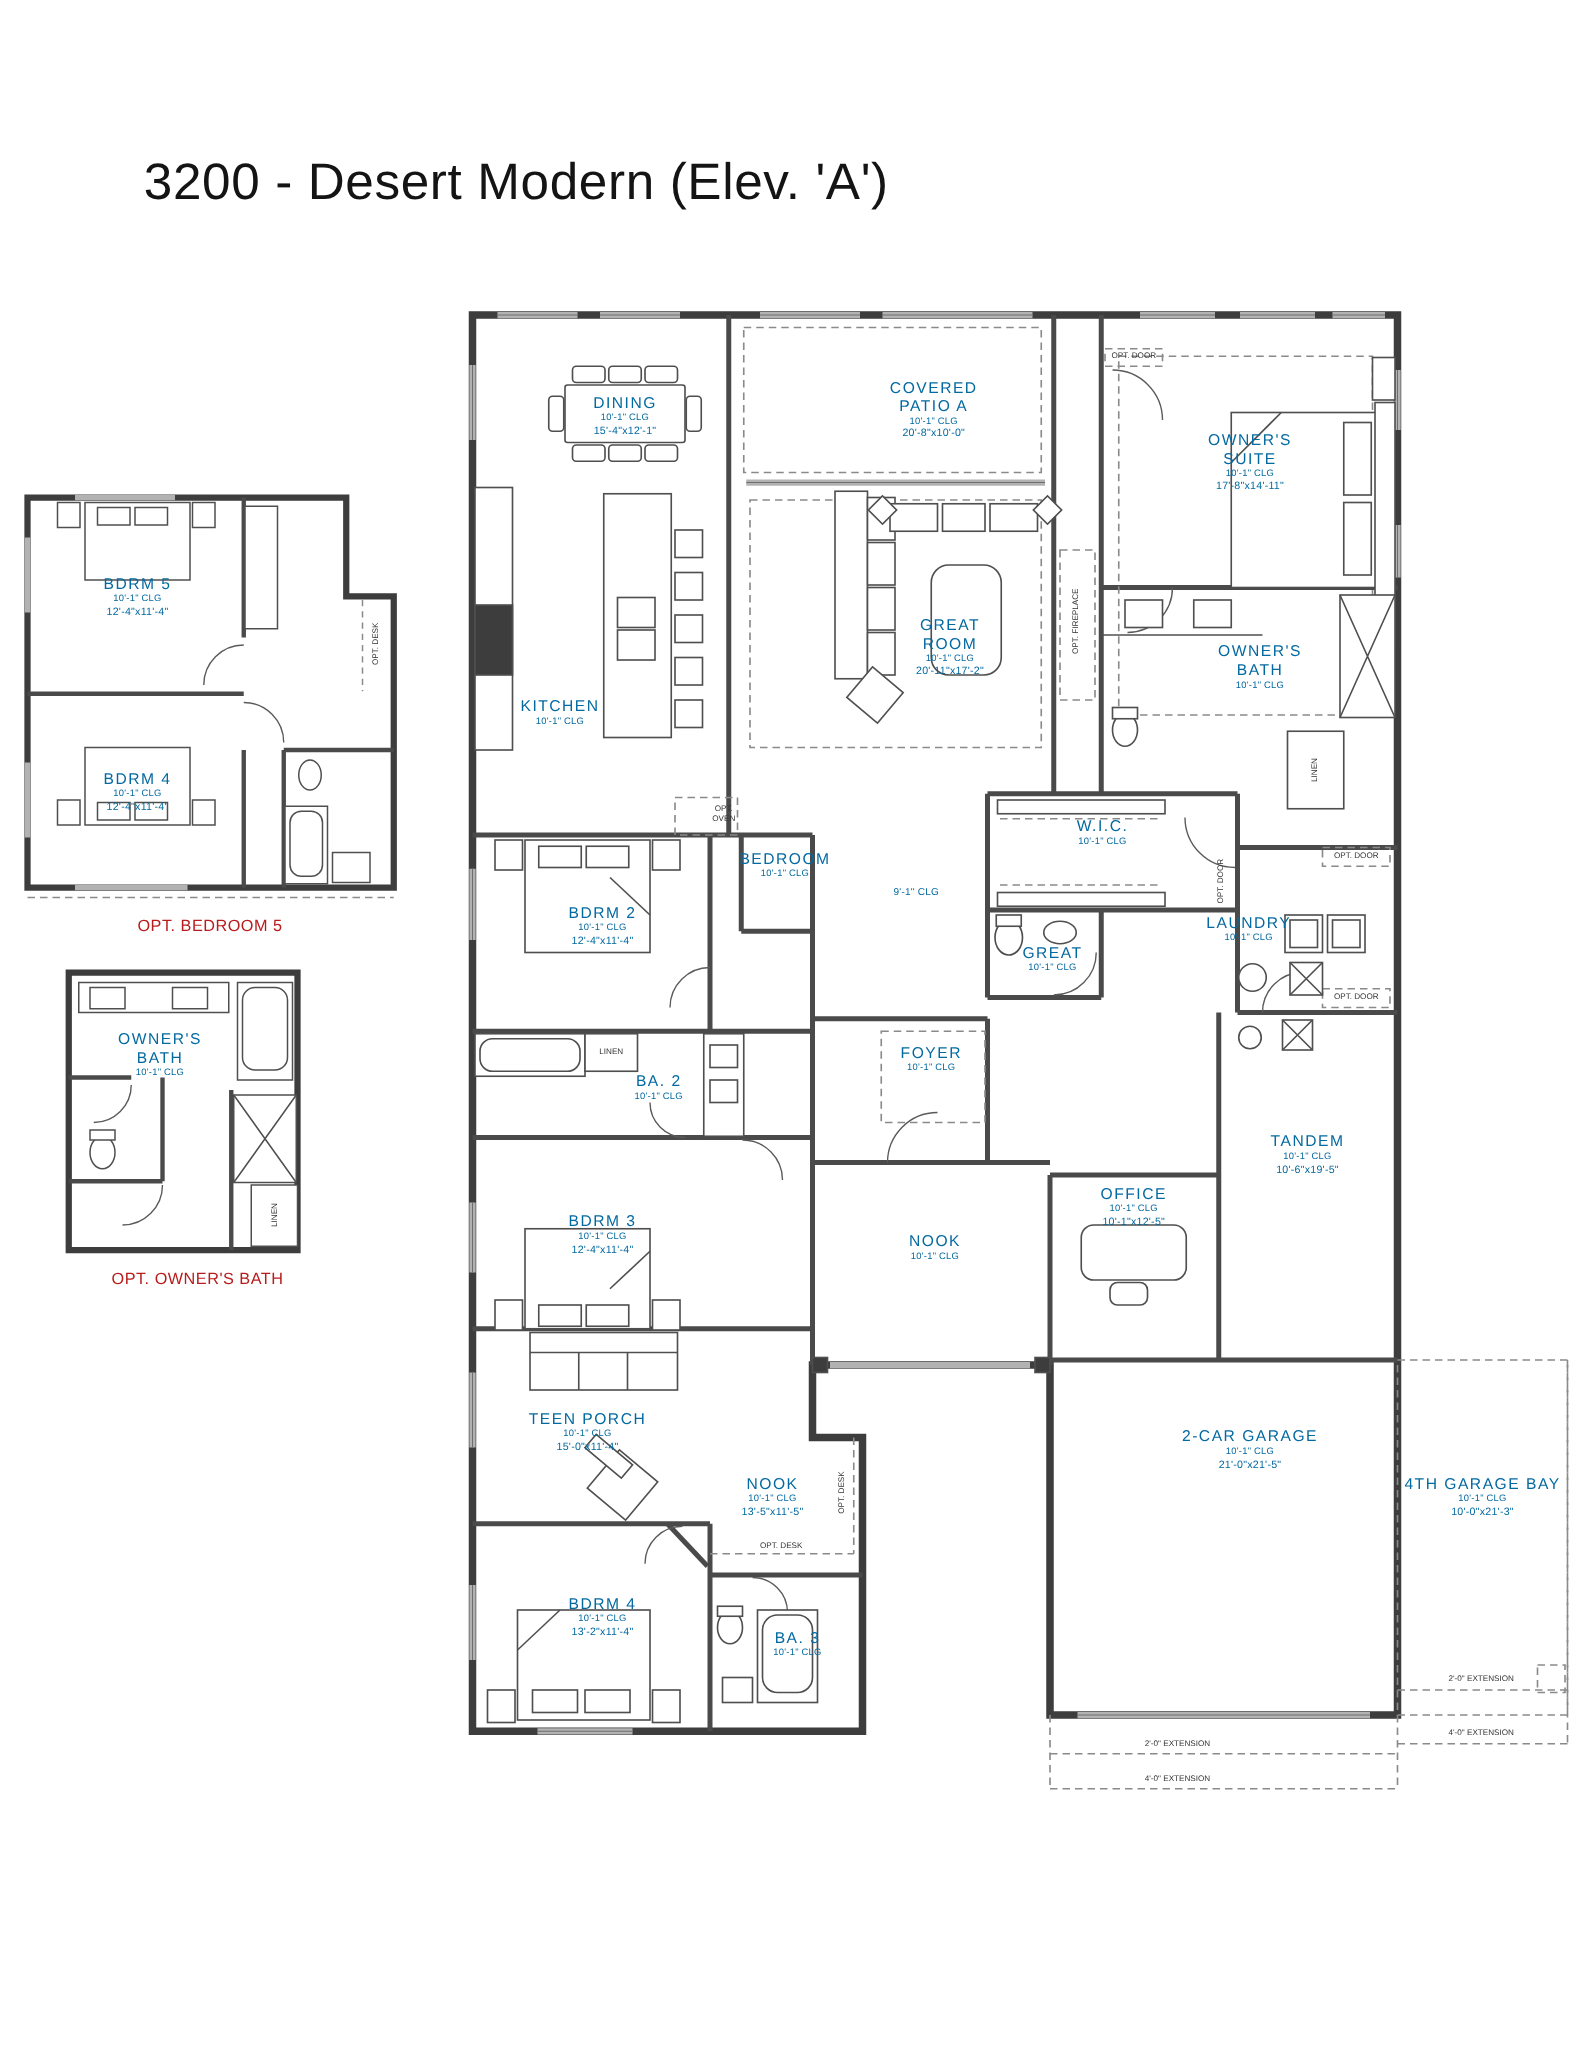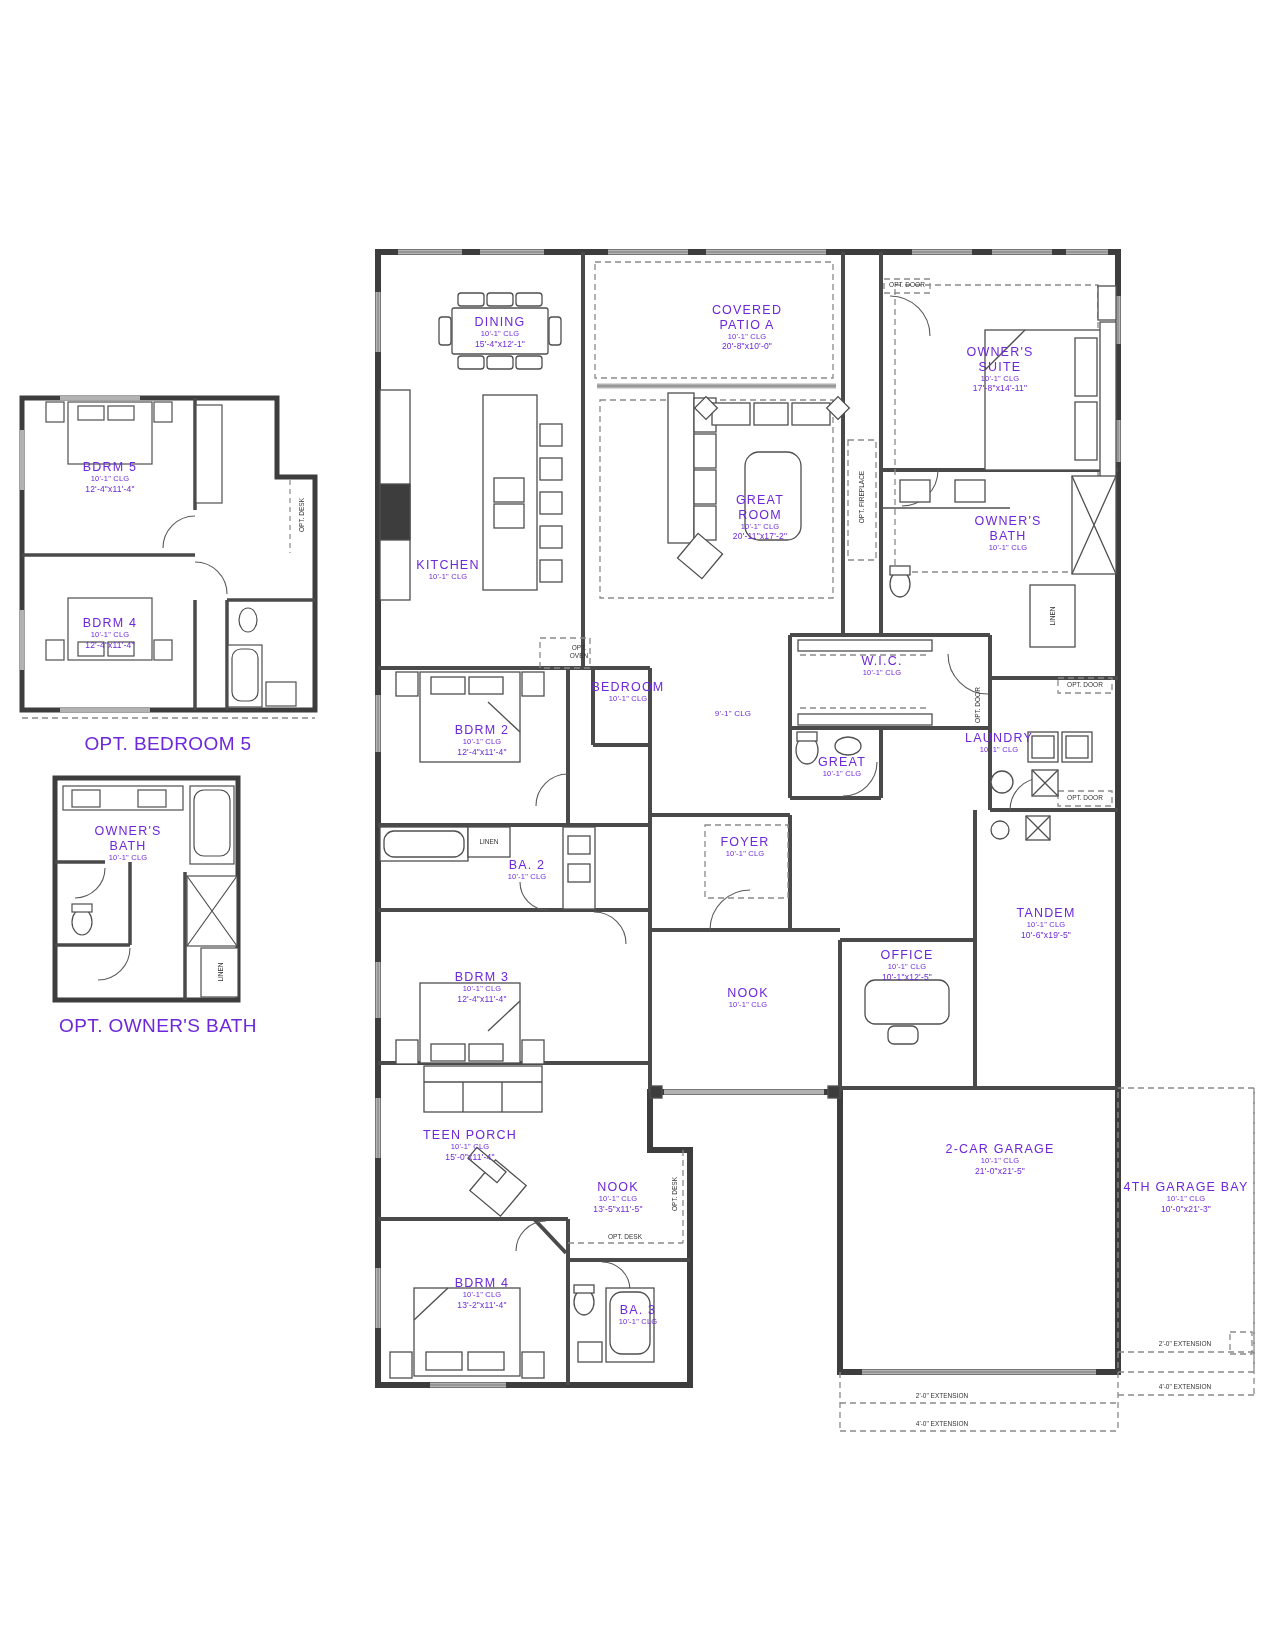--- a/index.html
+++ b/index.html
@@ -1,33 +1,33 @@
 <!DOCTYPE html>
 <html><head>
 <meta charset="utf-8">
 <style>
   html,body{margin:0;padding:0;background:#fff;}
   #canvas{position:relative;width:1275px;height:1650px;background:#fff;
           font-family:"Liberation Sans",sans-serif;overflow:hidden;}
   #plan-svg{position:absolute;left:0;top:0;}
   .title{position:absolute;left:115px;top:122px;font-size:41px;color:#141414;
          letter-spacing:.5px;white-space:nowrap;}
-  .rl{position:absolute;transform:translateX(-50%);text-align:center;color:#6d28d9;
+  .rl{position:absolute;transform:translateX(-50%);text-align:center;color:#0369a1;
       line-height:1.18;white-space:nowrap;}
   .rl span{display:block;}
   .nm{font-size:12.5px;letter-spacing:1.2px;}
   .clg{font-size:7.5px;letter-spacing:.2px;}
   .dm{font-size:8.5px;letter-spacing:.2px;}
   .tiny{position:absolute;transform:translateX(-50%);font-size:6.5px;color:#333;
         white-space:nowrap;text-align:center;line-height:1.2;}
   .tiny span{display:block;}
   .vl{position:absolute;font-size:6.5px;color:#333;writing-mode:vertical-rl;
       transform:translate(-50%,-50%) rotate(180deg);white-space:nowrap;}
-  .caption{position:absolute;transform:translateX(-50%);font-size:19px;
-           letter-spacing:.4px;color:#6d28d9;white-space:nowrap;}
+  .caption{position:absolute;transform:translateX(-50%);font-size:13px;
+           letter-spacing:.4px;color:#b91c1c;white-space:nowrap;}
 </style>
 </head>
 <body>
 
 <div id="canvas">
 
 <svg id="plan-svg" width="1275" height="1650" viewBox="0 0 1275 1650">
 
   <g stroke="#3d3d3d" stroke-width="6" fill="none">
     <path d="M378,252 H1118 V1372 H840 V1092 H650 V1150 H690 V1385 H378 Z"></path>
@@ -362,20 +362,21 @@
           <rect x="194" y="790" width="36" height="66" rx="10"></rect>
       <rect x="187" y="876" width="50" height="70"></rect>
       <path d="M187,876 L237,946 M237,876 L187,946" fill="none"></path>
       <ellipse cx="82" cy="922" rx="10" ry="13"></ellipse>
           <rect x="72" y="904" width="20" height="8"></rect>
       <rect x="201" y="948" width="37" height="49"></rect>
     </g>
   </g>
 </svg>
 
+  <div class="title">3200 - Desert Modern (Elev. 'A')</div>
 
   <div class="rl" style="left:500px;top:315px">
     <span class="nm">DINING</span>
       <span class="clg">10'-1" CLG</span>
       <span class="dm">15'-4"x12'-1"</span>
     </div>
   <div class="rl" style="left:747px;top:303px">
     <span class="nm">COVERED</span>
       <span class="nm">PATIO A</span>
     <span class="clg">10'-1" CLG</span>

